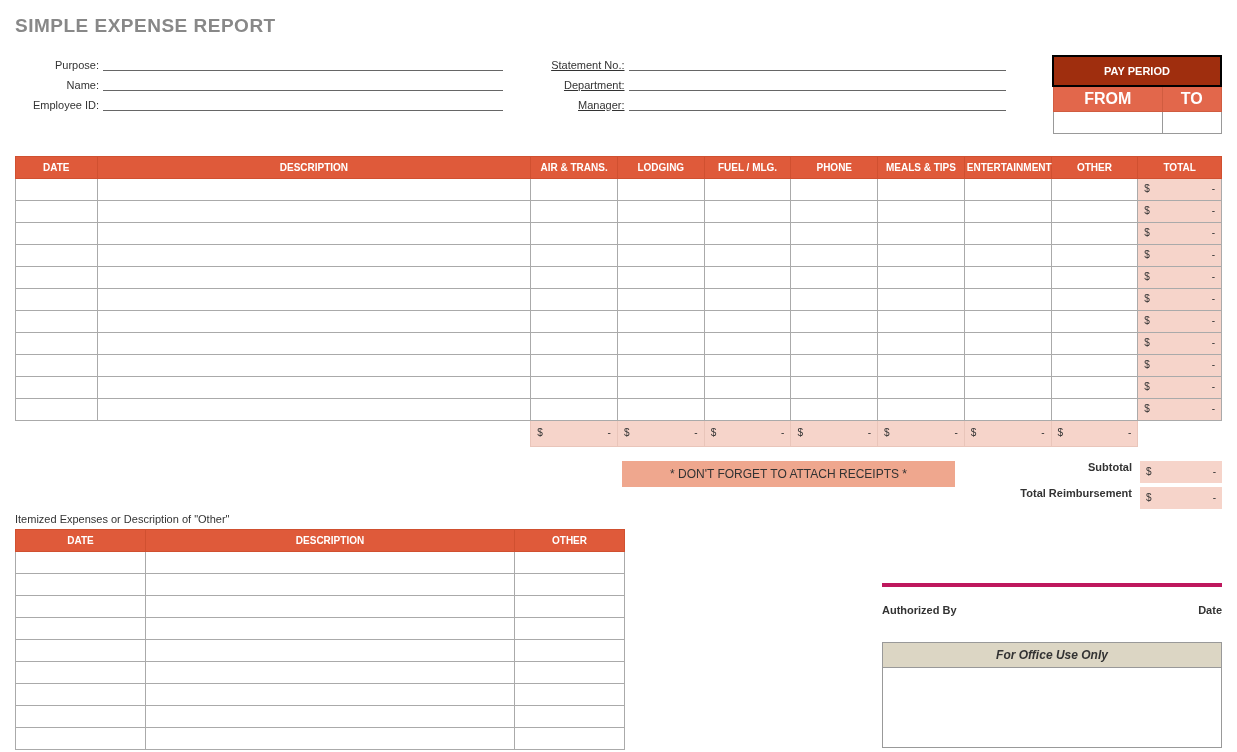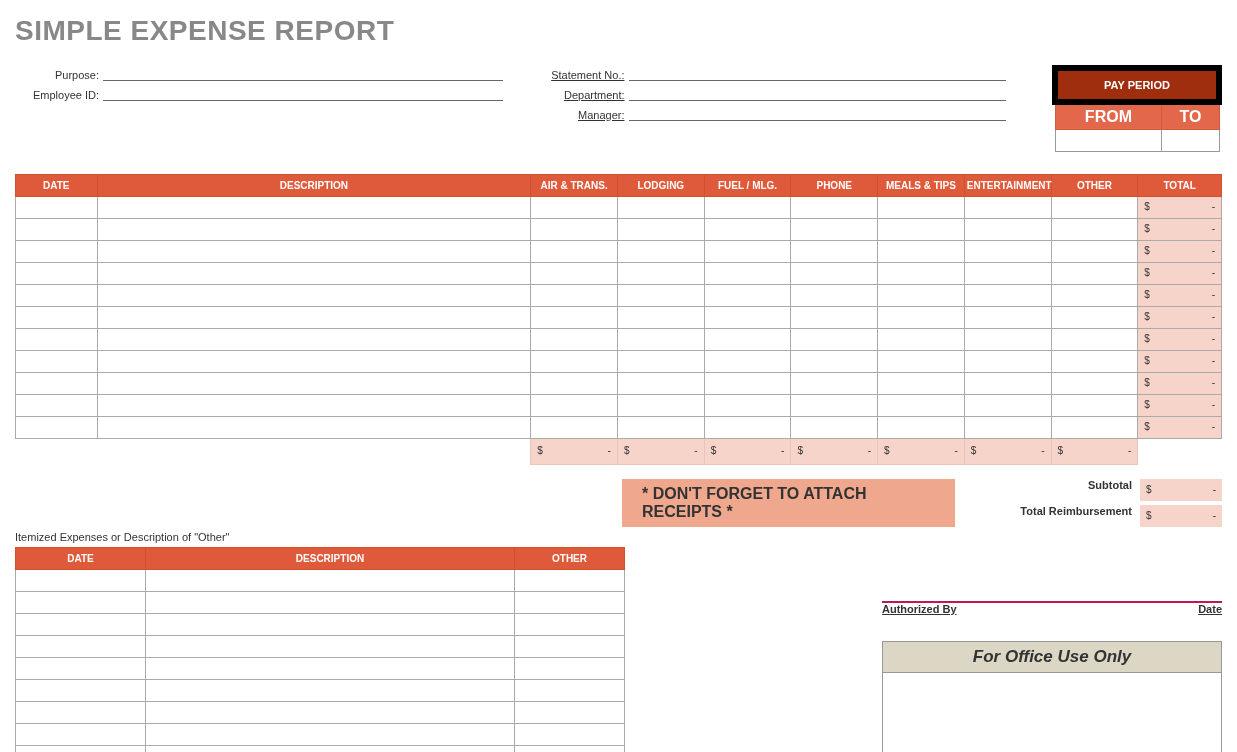--- a/index.html
+++ b/index.html
@@ -7,21 +7,21 @@
     margin: 0;
     padding: 15px;
     font-family: "Segoe UI", Arial, sans-serif;
     font-size: 11px;
     color: #333;
     background: #fff;
     width: 1237px;
   }
   h1.title {
     font-family: "Arial Narrow", Arial, sans-serif;
-    font-size: 28px;
+    font-size: 19px;
     font-weight: bold;
     letter-spacing: 0.5px;
     color: #888;
     margin: 0 0 18px 0;
   }
 
   
   .top {
     display: flex;
     gap: 16px;
@@ -52,21 +52,21 @@
     border-collapse: collapse;
     margin-left: auto;
   }
   .payperiod th.header {
     background: #9f2e0e;
     color: #fff;
     font-size: 11px;
     font-weight: bold;
     text-align: center;
     padding: 8px;
-    border: 6px solid #000000;
+    border: 2px solid #000000;
   }
   .payperiod th.sub {
     background: #e2674b;
     color: #fff;
     font-size: 16px;
     font-weight: bold;
     text-align: center;
     padding: 3px;
     border: 1px solid #d05c40;
   }
@@ -114,24 +114,24 @@
     height: 26px;
     position: relative;
     font-size: 10px;
   }
   tr.col-totals td .cur { position: absolute; left: 6px; top: 6px; }
   tr.col-totals td .dash { position: absolute; right: 6px; top: 6px; }
   tr.col-totals td.blank { background: transparent; border: none; }
   .receipts-note {
     background: #efa78e;
     color: #333;
-    font-weight: bold;
-    text-align: left;
+    font-weight: normal;
+    text-align: center;
     padding: 6px 20px;
-    font-size: 16px;
+    font-size: 12px;
     width: 333px;
     margin-left: 607px;
   }
   .summary {
     margin-left: auto;
     width: 272px;
   }
   .summary-row {
     display: flex;
     align-items: flex-start;
@@ -185,54 +185,57 @@
   .icol-desc { width: auto; }
   .icol-amt  { width: 110px; }
 
   .right-block {
     flex: 1;
     padding-top: 70px;
     max-width: 340px;
     margin-left: auto;
   }
   .sigline {
-    border-top: 2px solid #be185d;
+    border-top: 4px solid #be185d;
     display: flex;
     justify-content: space-between;
     font-weight: bold;
     font-size: 11px;
-    padding-top: 0;
+    padding-top: 17px;
     margin-bottom: 26px;
-    text-decoration: underline;
   }
   .office-box {
     border: 1px solid #999;
     background: #dcd6c4;
     text-align: center;
     font-style: italic;
     font-weight: bold;
     padding: 5px;
-    font-size: 17px;
+    font-size: 12px;
   }
   .office-body {
     border: 1px solid #999;
     border-top: none;
     height: 80px;
     background: #fff;
   }
 </style>
 </head>
 <body>
 
 <h1 class="title">SIMPLE EXPENSE REPORT</h1>
 
 <div class="top">
   <div class="fields-left">
     <div class="fieldrow">
       <label>Purpose:</label>
+      <div class="line"></div>
+    </div>
+    <div class="fieldrow">
+      <label>Name:</label>
       <div class="line"></div>
     </div>
     <div class="fieldrow">
       <label>Employee ID:</label>
       <div class="line"></div>
     </div>
   </div>
   <div class="fields-mid">
     <div class="fieldrow">
       <label>Statement No.:</label>

